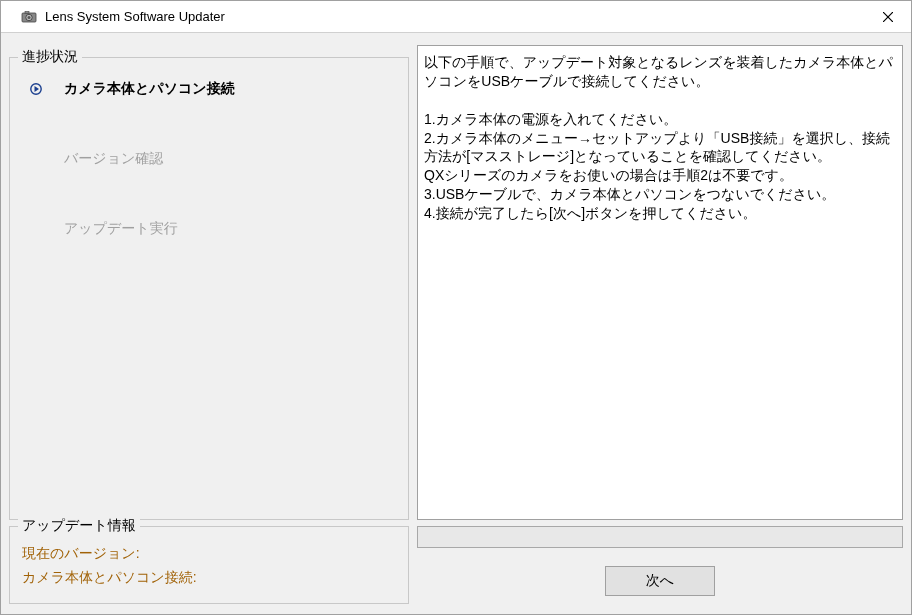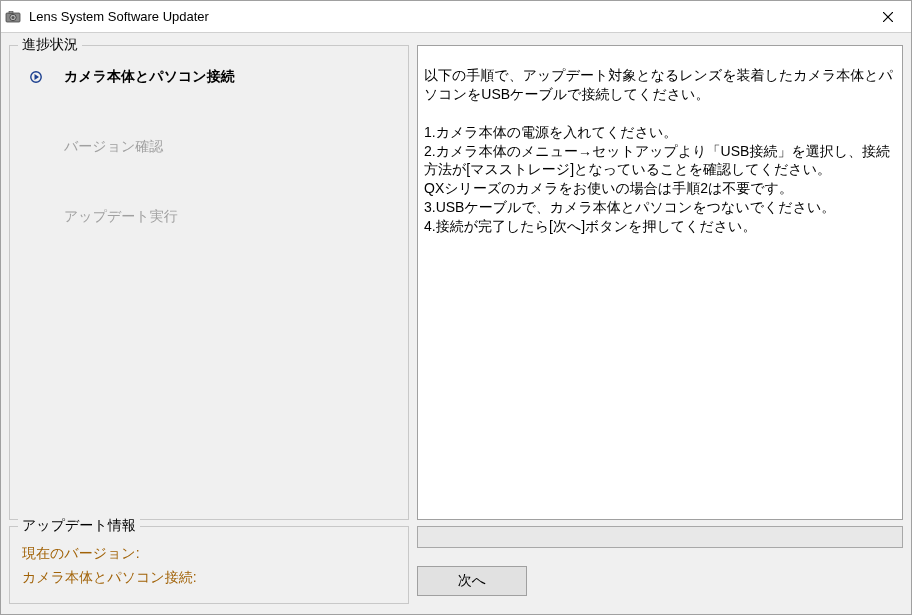--- a/index.html
+++ b/index.html
@@ -18,21 +18,21 @@
       border: 1px solid #a0a0a0;
       display: flex;
       flex-direction: column;
     }
     .titlebar {
       height: 32px;
       background: #ffffff;
       border-bottom: 1px solid #d0d0d0;
       display: flex;
       align-items: center;
-      padding-left: 4px;
+      padding-left: 20px;
     }
     .titlebar-icon {
       width: 16px;
       height: 16px;
       margin-right: 8px;
       display: flex;
       align-items: center;
       justify-content: center;
     }
     .titlebar-title {
@@ -62,20 +62,21 @@
       display: flex;
       padding: 12px 8px 0 8px;
       gap: 8px;
     }
     .progress-box {
       width: 400px;
       border: 1px solid #c8c8c8;
       padding: 0;
       position: relative;
       background: #f0f0f0;
+      margin-top: 12px;
     }
     .progress-box-label {
       position: absolute;
       top: -10px;
       left: 8px;
       background: #f0f0f0;
       padding: 0 4px;
       font-size: 14px;
       color: #000;
     }
@@ -103,21 +104,21 @@
     }
     .step.active .step-label {
       color: #000;
       font-weight: bold;
     }
 
     .instructions {
       flex: 1;
       border: 1px solid #a0a0a0;
       background: #ffffff;
-      padding: 20px 6px;
+      padding: 7px 6px;
       font-size: 14px;
       line-height: 1.35;
       color: #000;
       white-space: pre-wrap;
       overflow: auto;
     }
 
     .lower {
       display: flex;
       padding: 6px 8px 10px 8px;
@@ -154,21 +155,21 @@
       gap: 10px;
     }
     .progressbar {
       width: 100%;
       height: 22px;
       border: 1px solid #a8a8a8;
       background: #e8e8e8;
     }
     .buttons {
       display: flex;
-      justify-content: space-between;
+      justify-content: center;
       gap: 18px;
       margin-top: 8px;
     }
     .btn {
       width: 110px;
       height: 30px;
       border: 1px solid #a0a0a0;
       background: #e1e1e1;
       font-size: 14px;
       cursor: pointer;

